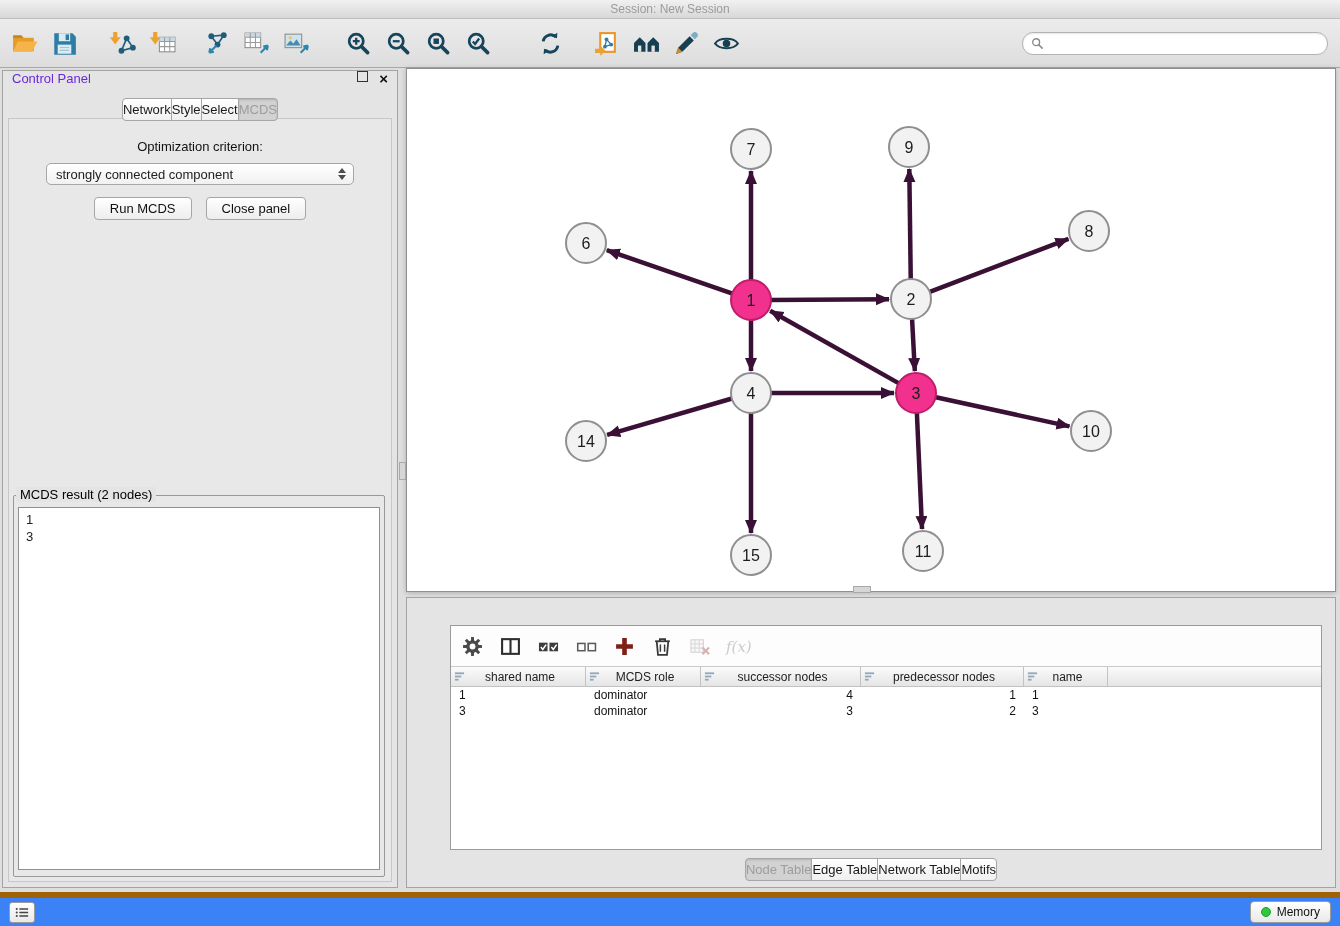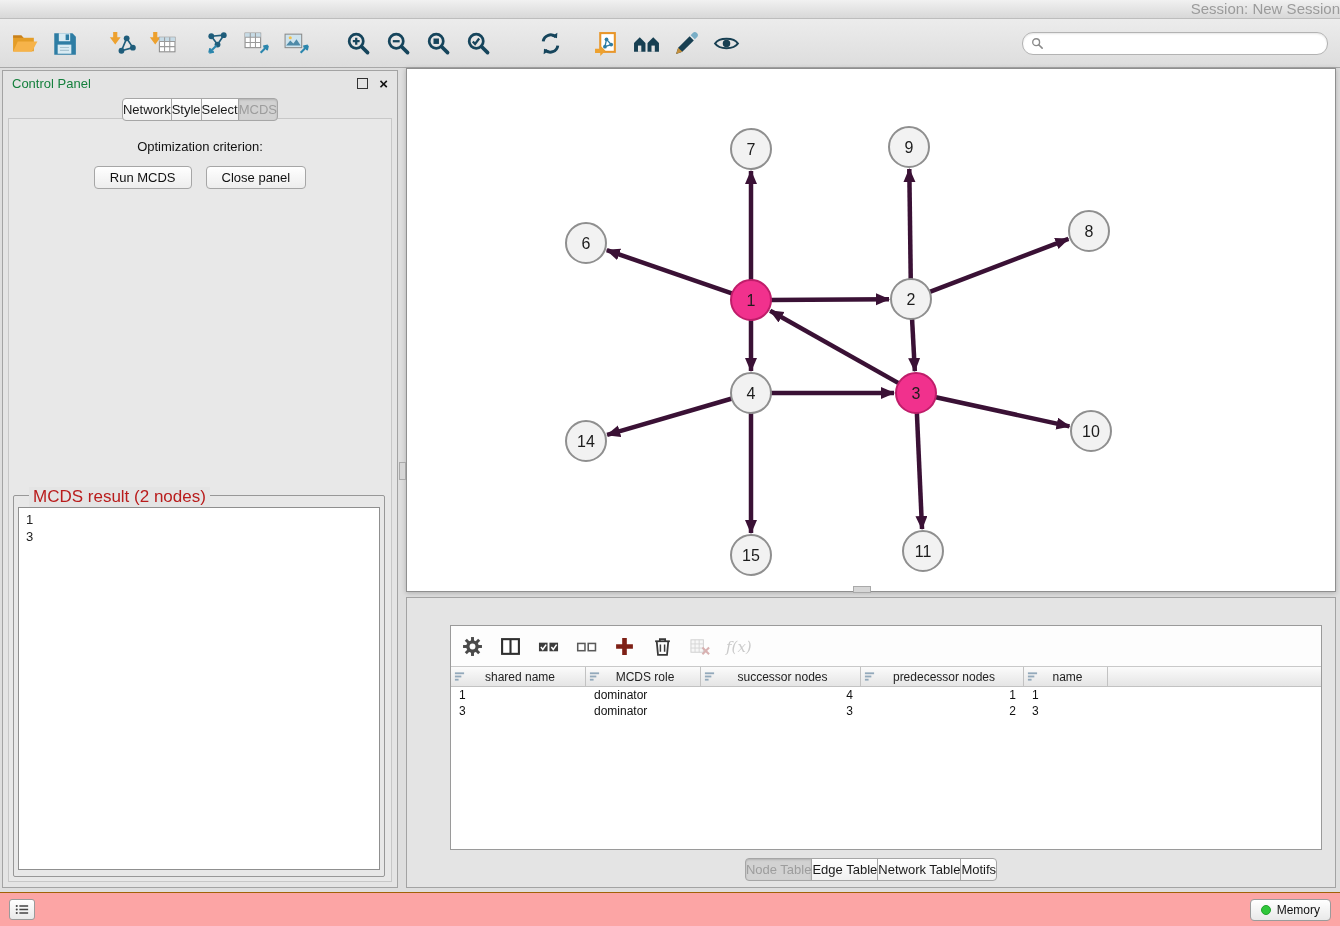--- a/index.html
+++ b/index.html
@@ -1,32 +1,32 @@
 <!DOCTYPE html>
 <html><head>
 <meta charset="utf-8">
 <style>
   html,body{margin:0;padding:0;}
   body{background:#c9c9c9;font-family:"Liberation Sans",sans-serif;}
   .app{position:relative;width:1340px;height:926px;background:#dedede;overflow:hidden;font-size:13px;color:#222;}
 
   
-  .titlebar{position:absolute;left:0;top:0;width:100%;height:18px;background:linear-gradient(#f1f1f1,#d8d8d8);border-bottom:1px solid #bdbdbd;text-align:right;font-size:15px;line-height:18px;color:#9b9b9b;}
+  .titlebar{position:absolute;left:0;top:0;width:100%;height:18px;background:linear-gradient(#f1f1f1,#d8d8d8);border-bottom:1px solid #bdbdbd;text-align:center;font-size:12px;line-height:18px;color:#9b9b9b;}
 
   
   .toolbar{position:absolute;left:0;top:19px;width:100%;height:49px;background:linear-gradient(#ececec,#dddddd);border-bottom:1px solid #a8a8a8;display:flex;align-items:center;padding:0 12px 0 4px;box-sizing:border-box;}
   .tb-group{display:flex;align-items:center;}
   .tb-btn{width:40px;height:40px;background:transparent;border:none;display:flex;align-items:center;justify-content:center;padding:0;cursor:default;}
   .tb-btn .icon svg{width:27px;height:25px;display:block;}
   .search-wrap{margin-left:auto;display:flex;align-items:center;background:#fff;border:1px solid #b3b3b3;border-radius:11px;height:21px;width:288px;padding:0 8px;box-shadow:inset 0 1px 2px rgba(0,0,0,.10);}
   .search-wrap .icon svg{width:12px;height:12px;margin-right:5px;display:block;}
   .search-input{border:none;outline:none;flex:1;font-size:12px;background:transparent;font-family:"Liberation Sans",sans-serif;}
 
   
-  .panel-header{height:24px;display:flex;align-items:center;padding:0 9px;font-size:13px;color:#15803d;}
+  .panel-header{height:24px;display:flex;align-items:flex-start;padding:0 9px;font-size:13px;color:#6d28d9;}
   .panel-header .spacer{flex:1;}
   .win-btn-box{width:9px;height:9px;border:1.5px solid #333;margin-right:11px;}
   .win-btn-x{font-size:15px;font-weight:bold;color:#111;line-height:1;}
   .win-btn-x::after{content:"×";}
 
   
   .control-panel{position:absolute;left:2px;top:70px;width:396px;height:818px;background:#e4e4e4;border:1px solid #a3a3a3;box-sizing:border-box;}
   .cp-tabs{display:flex;justify-content:center;margin-top:3px;position:relative;z-index:2;}
   .tab{font-size:13px;padding:3px 0;background:linear-gradient(#ffffff,#f0f0f0);border:1px solid #a6a6a6;margin-left:-1px;color:#1a1a1a;cursor:default;white-space:nowrap;}
   .tab:first-child{margin-left:0;border-radius:4px 0 0 4px;}
@@ -34,21 +34,21 @@
   .tab.active{background:#d2d2d2;color:#9d9d9d;box-shadow:inset 0 1px 2px rgba(0,0,0,.15);}
   .cp-content{position:absolute;left:5px;right:5px;top:47px;bottom:5px;border:1px solid #c7c7c7;background:#e8e8e8;}
   .opt-label{margin-top:20px;text-align:center;font-size:13px;color:#111;}
   .dropdown{margin:9px auto 0;width:308px;height:22px;background:linear-gradient(#ffffff,#f1f1f1);border:1px solid #a6a6a6;border-radius:5px;display:flex;align-items:center;padding:0 24px 0 9px;font-size:13px;position:relative;box-sizing:border-box;}
   .dd-arrows{position:absolute;right:7px;top:4px;display:flex;flex-direction:column;gap:2px;}
   .dd-up{width:0;height:0;border-left:4px solid transparent;border-right:4px solid transparent;border-bottom:5px solid #4d4d4d;}
   .dd-down{width:0;height:0;border-left:4px solid transparent;border-right:4px solid transparent;border-top:5px solid #4d4d4d;}
   .cp-buttons{display:flex;justify-content:center;gap:14px;margin-top:12px;}
   .btn{font-size:13px;padding:3px 15px;background:linear-gradient(#ffffff,#ededed);border:1px solid #a6a6a6;border-radius:4px;color:#111;cursor:default;font-family:"Liberation Sans",sans-serif;}
   .result-group{position:absolute;left:10px;right:12px;top:424px;bottom:10px;border:1px solid #989898;border-radius:2px;}
-  .result-legend{position:absolute;top:-9px;left:15px;background:#e4e4e4;padding:0 4px;font-size:17px;color:#b91c1c;}
+  .result-legend{position:absolute;top:-9px;left:2px;background:#e4e4e4;padding:0 4px;font-size:13px;color:#000000;}
   .result-box{position:absolute;left:4px;right:4px;top:11px;bottom:6px;background:#fff;border:1px solid #8f8f8f;padding:3px 7px;font-size:13px;overflow:auto;}
   .result-line{line-height:17px;}
 
   
   .network-window{position:absolute;left:406px;top:68px;width:930px;height:524px;background:#fff;border:1px solid #8f8f8f;box-sizing:border-box;box-shadow:0 1px 5px rgba(0,0,0,.22);}
   .nw-titlebar{height:19px;background:linear-gradient(#ebebeb,#d4d4d4);border-bottom:1px solid #a4a4a4;position:relative;text-align:center;font-size:13px;line-height:19px;color:#1d1d1d;}
   .traffic{position:absolute;left:8px;top:3px;display:flex;gap:8px;}
   .light{width:12px;height:12px;border-radius:50%;font-size:9px;line-height:11px;text-align:center;color:rgba(60,30,0,.65);font-weight:bold;box-sizing:border-box;cursor:default;}
   .light.red{background:#f6554e;border:1px solid #df443d;}
   .light.red::after{content:"×";}
@@ -76,21 +76,21 @@
   .table-header-row{display:flex;height:19px;background:linear-gradient(#fbfbfb,#e5e5e5);border-top:1px solid #c9c9c9;border-bottom:1px solid #c2c2c2;flex:none;}
   .th{display:flex;align-items:center;border-right:1px solid #c2c2c2;font-size:12px;padding:0 3px;box-sizing:border-box;color:#222;}
   .th .sort-icon svg{width:11px;height:11px;margin-right:3px;display:block;}
   .th-label{flex:1;text-align:center;margin-right:10px;white-space:nowrap;overflow:hidden;}
   .table-body{flex:1;background:#fff;}
   .tr{display:flex;height:16px;}
   .td{font-size:12px;line-height:16px;padding:0 8px;white-space:nowrap;overflow:hidden;box-sizing:border-box;color:#111;}
   .tp-tabs{position:absolute;left:0;right:0;bottom:6px;display:flex;justify-content:center;}
 
   
-  .statusbar{position:absolute;left:0;right:0;bottom:0;height:34px;background:#fca5a5;border-top:1px solid #a16207;display:flex;align-items:center;padding:0 9px;box-sizing:border-box;}
+  .statusbar{position:absolute;left:0;right:0;bottom:0;height:34px;background:#3b82f6;border-top:6px solid #a16207;display:flex;align-items:center;padding:0 9px;box-sizing:border-box;}
   .status-menu-btn{width:26px;height:21px;border:1px solid #9b9b9b;border-radius:3px;background:linear-gradient(#ffffff,#e9e9e9);display:flex;align-items:center;justify-content:center;padding:0;}
   .status-menu-btn svg{width:14px;height:11px;display:block;}
   .memory-btn{margin-left:auto;height:22px;border:1px solid #9b9b9b;border-radius:4px;background:linear-gradient(#ffffff,#e9e9e9);display:flex;align-items:center;gap:6px;padding:0 10px;font-size:12px;color:#111;font-family:"Liberation Sans",sans-serif;}
   .memory-dot{width:10px;height:10px;border-radius:50%;background:#30c73a;border:1px solid #22a22c;box-sizing:border-box;}
 </style>
 </head>
 <body>
 
 <div class="app">
 
@@ -292,20 +292,27 @@
       <span class="win-btn-x"></span>
     </div>
     <div class="cp-tabs">
         <span class="tab">Network</span>
         <span class="tab">Style</span>
         <span class="tab">Select</span>
         <span class="tab active">MCDS</span>
       </div>
     <div class="cp-content">
       <div class="opt-label">Optimization criterion:</div>
+      <div class="dropdown">
+        <span>strongly connected component</span>
+        <span class="dd-arrows">
+          <span class="dd-up"></span>
+          <span class="dd-down"></span>
+        </span>
+      </div>
       <div class="cp-buttons">
         <button class="btn">Run MCDS</button>
         <button class="btn">Close panel</button>
       </div>
     </div>
     <div class="result-group">
       <span class="result-legend">MCDS result (2 nodes)</span>
       <div class="result-box">
           <div class="result-line">1</div>
           <div class="result-line">3</div>

